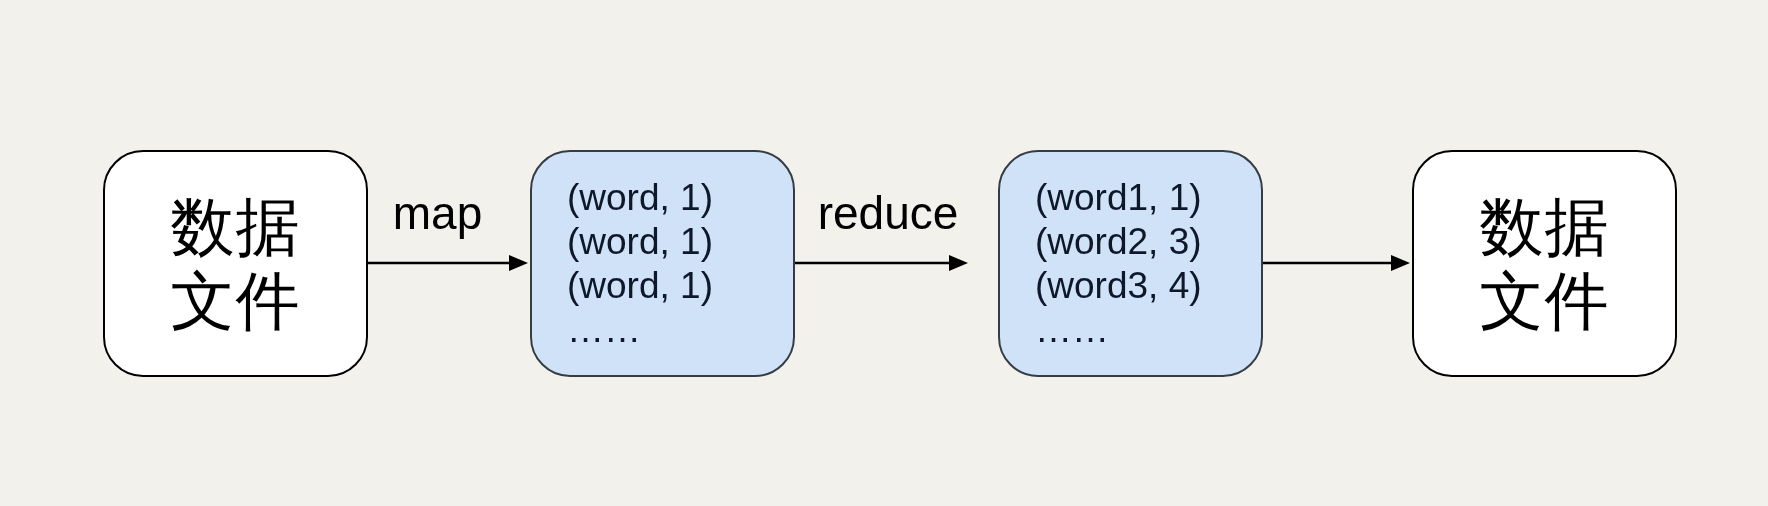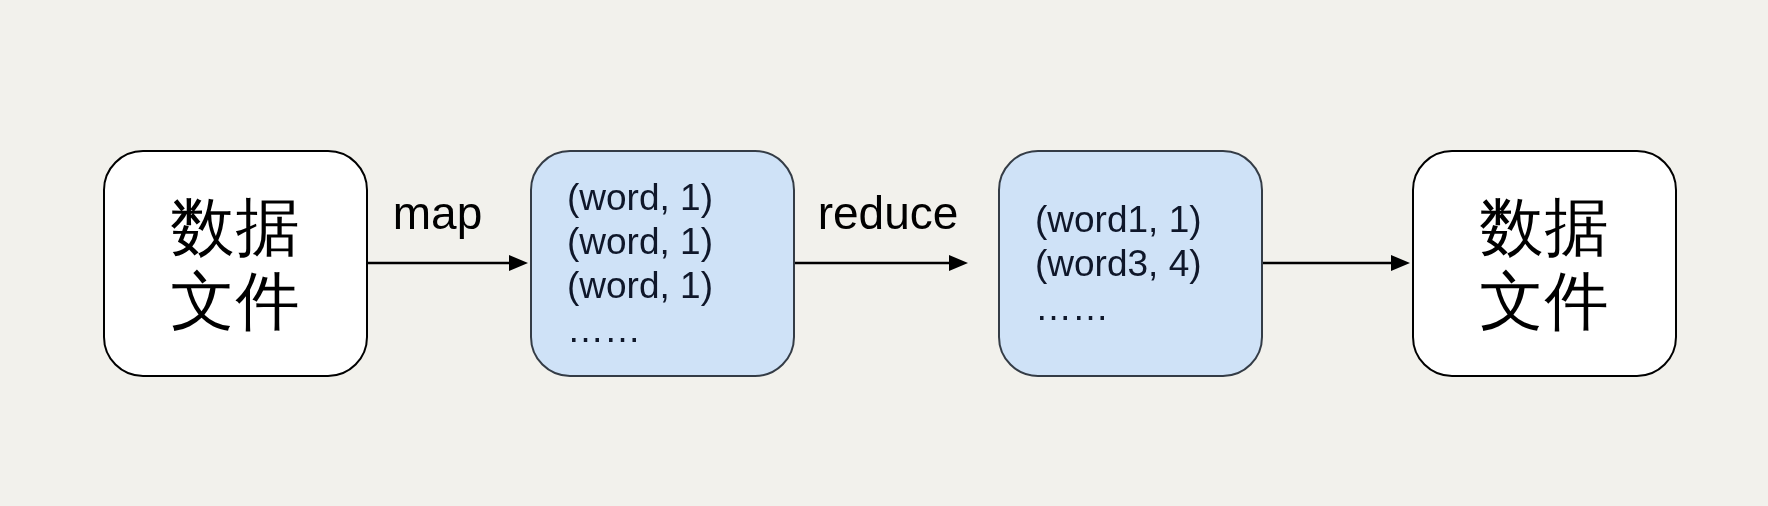--- a/index.html
+++ b/index.html
@@ -110,20 +110,21 @@
     <div class="kv-line">(word, 1)</div>
     <div class="kv-line">(word, 1)</div>
     <div class="kv-line">(word, 1)</div>
     <div class="kv-line">……</div>
   </div>
 
   <div class="edge-label latin edge-label-reduce">reduce</div>
 
   <div class="node kv node-reduce">
     <div class="kv-line">(word1, 1)</div>
+    <div class="kv-line">(word2, 3)</div>
     <div class="kv-line">(word3, 4)</div>
     <div class="kv-line">……</div>
   </div>
 
 
   <div class="node file node-sink">
     <div class="cjk-line">数据</div>
     <div class="cjk-line">文件</div>
   </div>
 

